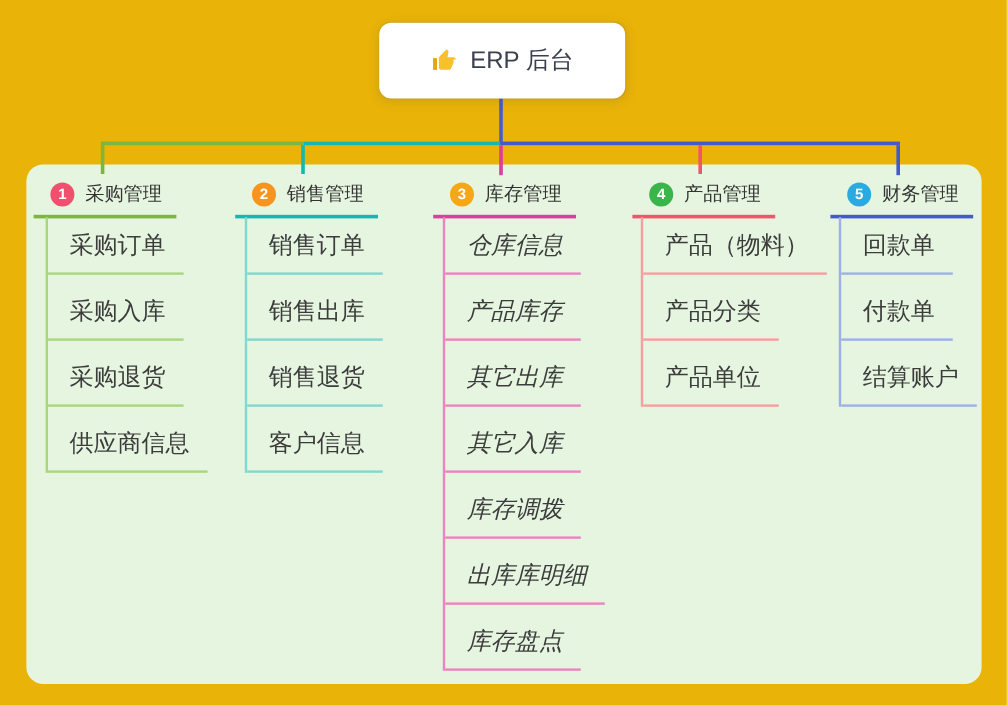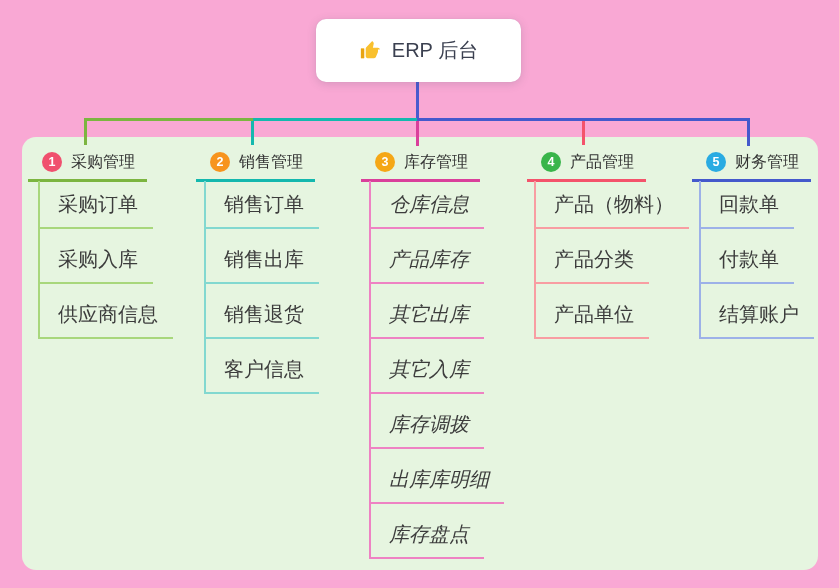--- a/index.html
+++ b/index.html
@@ -1,21 +1,21 @@
 <!DOCTYPE html>
 <html><head>
 <meta charset="utf-8">
 <style>
   * { margin:0; padding:0; box-sizing:content-box; }
   body {
     font-family: "Liberation Sans", "DejaVu Sans", sans-serif;
     background:#ffffff;
   }
   .stage {
-    position:relative; width:839px; height:588px; background:#f9a8d4; overflow:hidden;
+    position:relative; width:839px; height:588px; background:#eab308; overflow:hidden;
   }
   .panel {
     position:absolute; left:22px; top:137px; width:796px; height:433px;
     background:#e6f5e0; border-radius:14px;
   }
   
   .root-card {
     position:absolute; left:316px; top:19px; width:205px; height:63px;
     background:#ffffff; border-radius:10px;
     box-shadow:0 2px 10px rgba(60,70,90,0.18), 0 0 1px rgba(60,70,90,0.15);
@@ -97,20 +97,21 @@
     <span>ERP 后台</span>
   </div>
 
   <div class="branch-title b1-title">
     <span class="badge">1</span>
     <span>采购管理</span>
   </div>
   <ul class="subtree b1-tree">
     <li>采购订单</li>
     <li>采购入库</li>
+    <li>采购退货</li>
     <li>供应商信息</li>
   </ul>
 
   <div class="branch-title b2-title">
     <span class="badge">2</span>
     <span>销售管理</span>
   </div>
   <ul class="subtree b2-tree">
     <li>销售订单</li>
     <li>销售出库</li>

